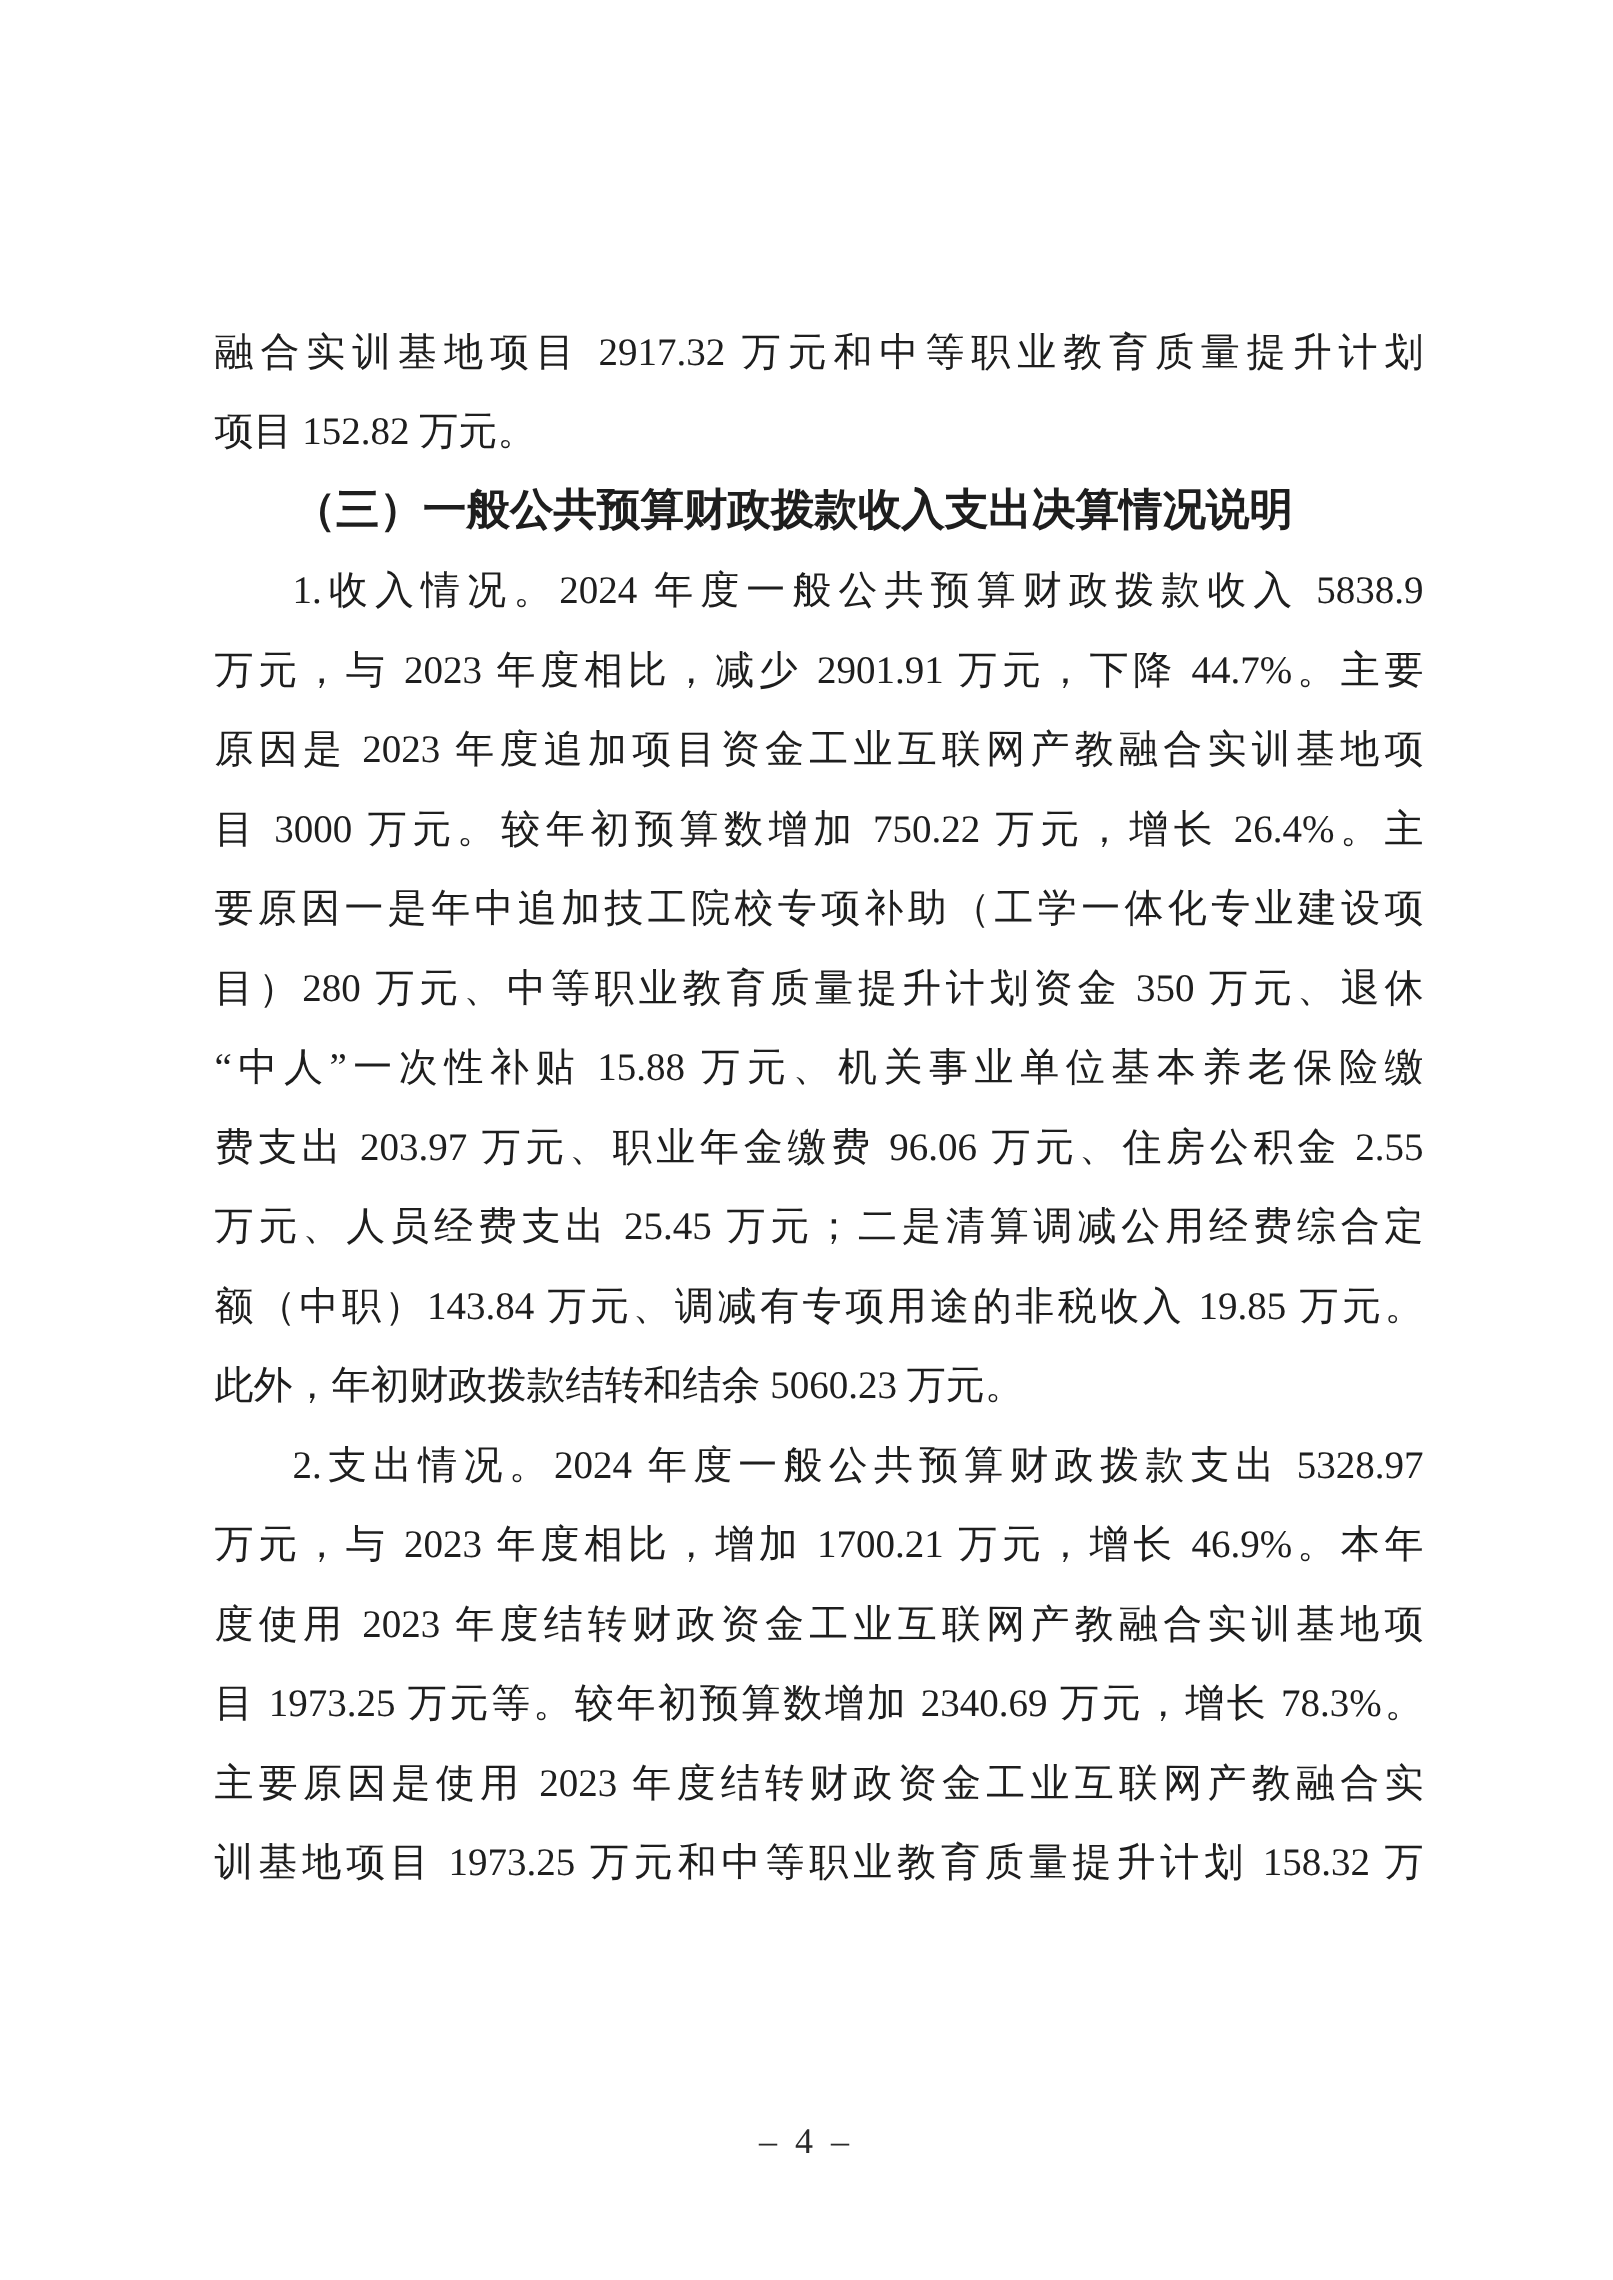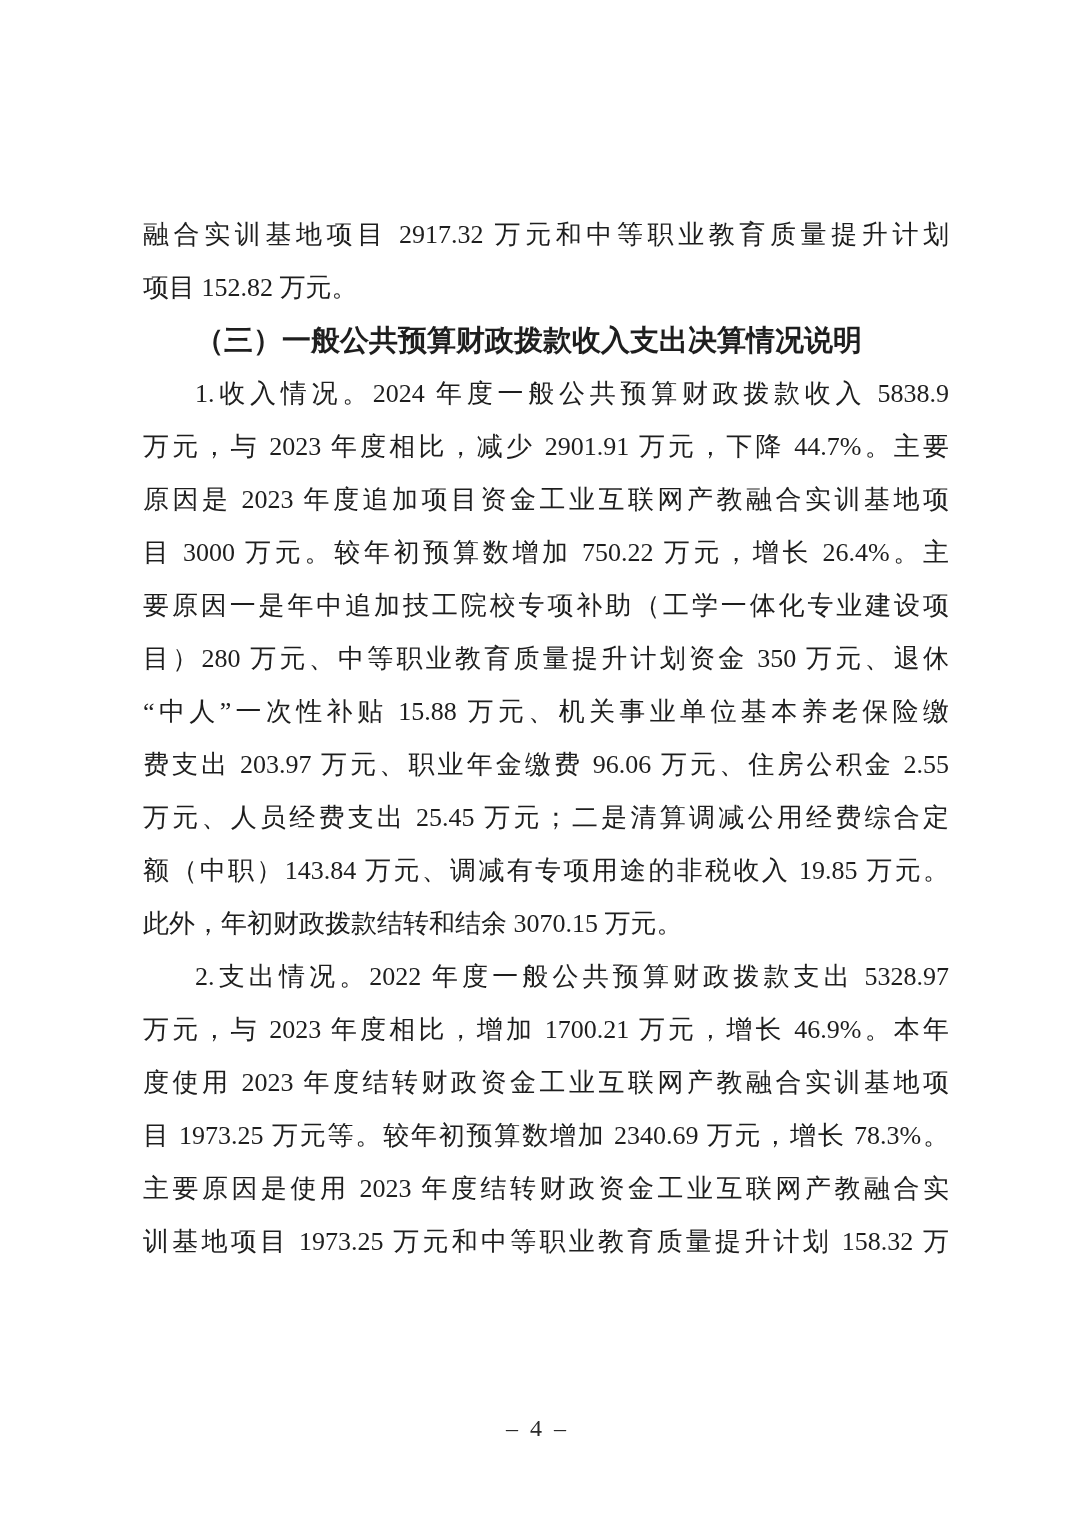--- a/index.html
+++ b/index.html
@@ -77,24 +77,24 @@
         <div class="line justify indent">1.收入情况。2024 年度一般公共预算财政拨款收入 5838.9</div>
         <div class="line justify">万元，与 2023 年度相比，减少 2901.91 万元，下降 44.7%。主要</div>
         <div class="line justify">原因是 2023 年度追加项目资金工业互联网产教融合实训基地项</div>
         <div class="line justify">目 3000 万元。较年初预算数增加 750.22 万元，增长 26.4%。主</div>
         <div class="line justify">要原因一是年中追加技工院校专项补助（工学一体化专业建设项</div>
         <div class="line justify">目）280 万元、中等职业教育质量提升计划资金 350 万元、退休</div>
         <div class="line justify">“中人”一次性补贴 15.88 万元、机关事业单位基本养老保险缴</div>
         <div class="line justify">费支出 203.97 万元、职业年金缴费 96.06 万元、住房公积金 2.55</div>
         <div class="line justify">万元、人员经费支出 25.45 万元；二是清算调减公用经费综合定</div>
         <div class="line justify">额（中职）143.84 万元、调减有专项用途的非税收入 19.85 万元。</div>
-        <div class="line">此外，年初财政拨款结转和结余 3070.15 万元。</div>
+        <div class="line">此外，年初财政拨款结转和结余 5060.23 万元。</div>
       </div>
       <div class="paragraph body">
-        <div class="line justify indent">2.支出情况。2022 年度一般公共预算财政拨款支出 5328.97</div>
+        <div class="line justify indent">2.支出情况。2024 年度一般公共预算财政拨款支出 5328.97</div>
         <div class="line justify">万元，与 2023 年度相比，增加 1700.21 万元，增长 46.9%。本年</div>
         <div class="line justify">度使用 2023 年度结转财政资金工业互联网产教融合实训基地项</div>
         <div class="line justify">目 1973.25 万元等。较年初预算数增加 2340.69 万元，增长 78.3%。</div>
         <div class="line justify">主要原因是使用 2023 年度结转财政资金工业互联网产教融合实</div>
         <div class="line justify">训基地项目 1973.25 万元和中等职业教育质量提升计划 158.32 万</div>
       </div>
     </main>
   <footer class="footer">
     <span class="page-number">– 4 –</span>
   </footer>

